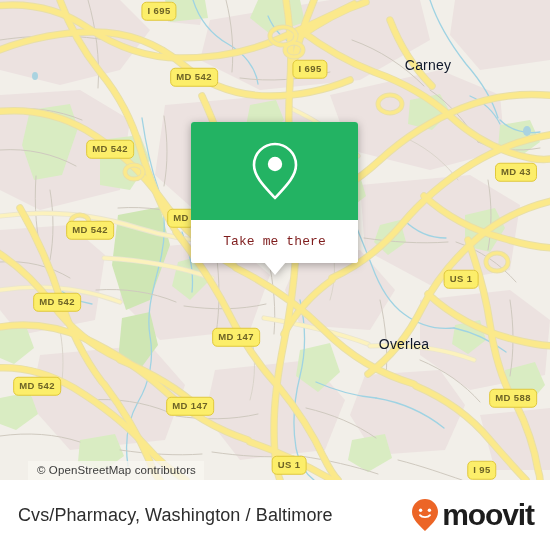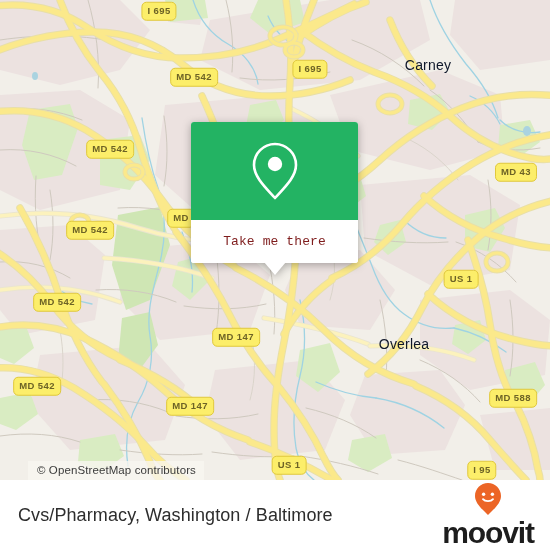--- a/index.html
+++ b/index.html
@@ -44,21 +44,21 @@
                 transform:translateX(-50%);
                 border-left:11px solid transparent; border-right:11px solid transparent;
                 border-top:13px solid #fff; }
 
   
   #footer { position:absolute; left:0; top:480px; width:550px; height:70px;
             background:#fff; display:flex; align-items:center;
             justify-content:space-between; padding:0 16px 0 18px; }
   #footer-title { color:#2d2d2d; font-size:18px; letter-spacing:.1px;
                   font-family:"Liberation Sans", sans-serif; }
-  #brand { display:flex; align-items:center; gap:2px;flex-direction:column; }
+  #brand { display:flex; align-items:center; gap:2px; }
   #brand-word { color:#1d1d1d; font-size:30px; font-weight:bold;
                 letter-spacing:-1.1px; line-height:1;
                 font-family:"Liberation Sans", sans-serif; }
 </style>
 </head>
 <body>
 
 <div id="app">
 
   <div id="map-area">

